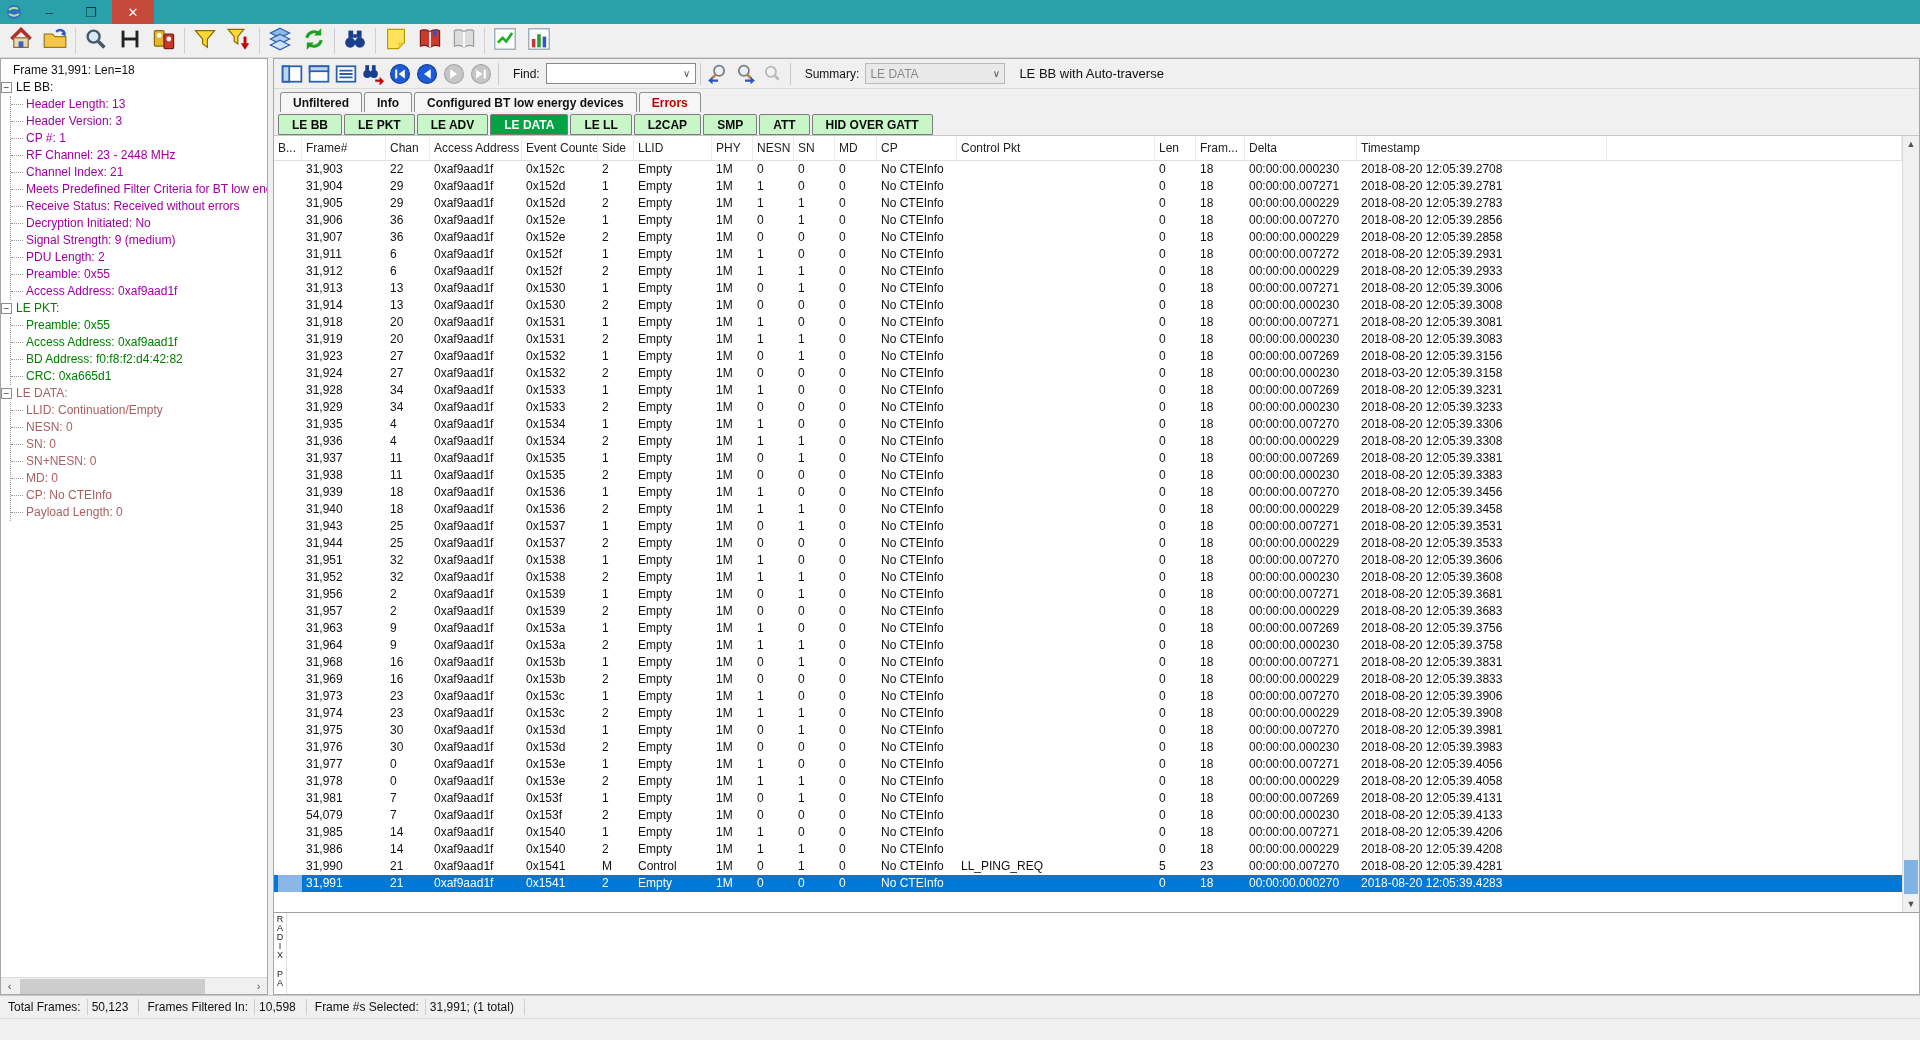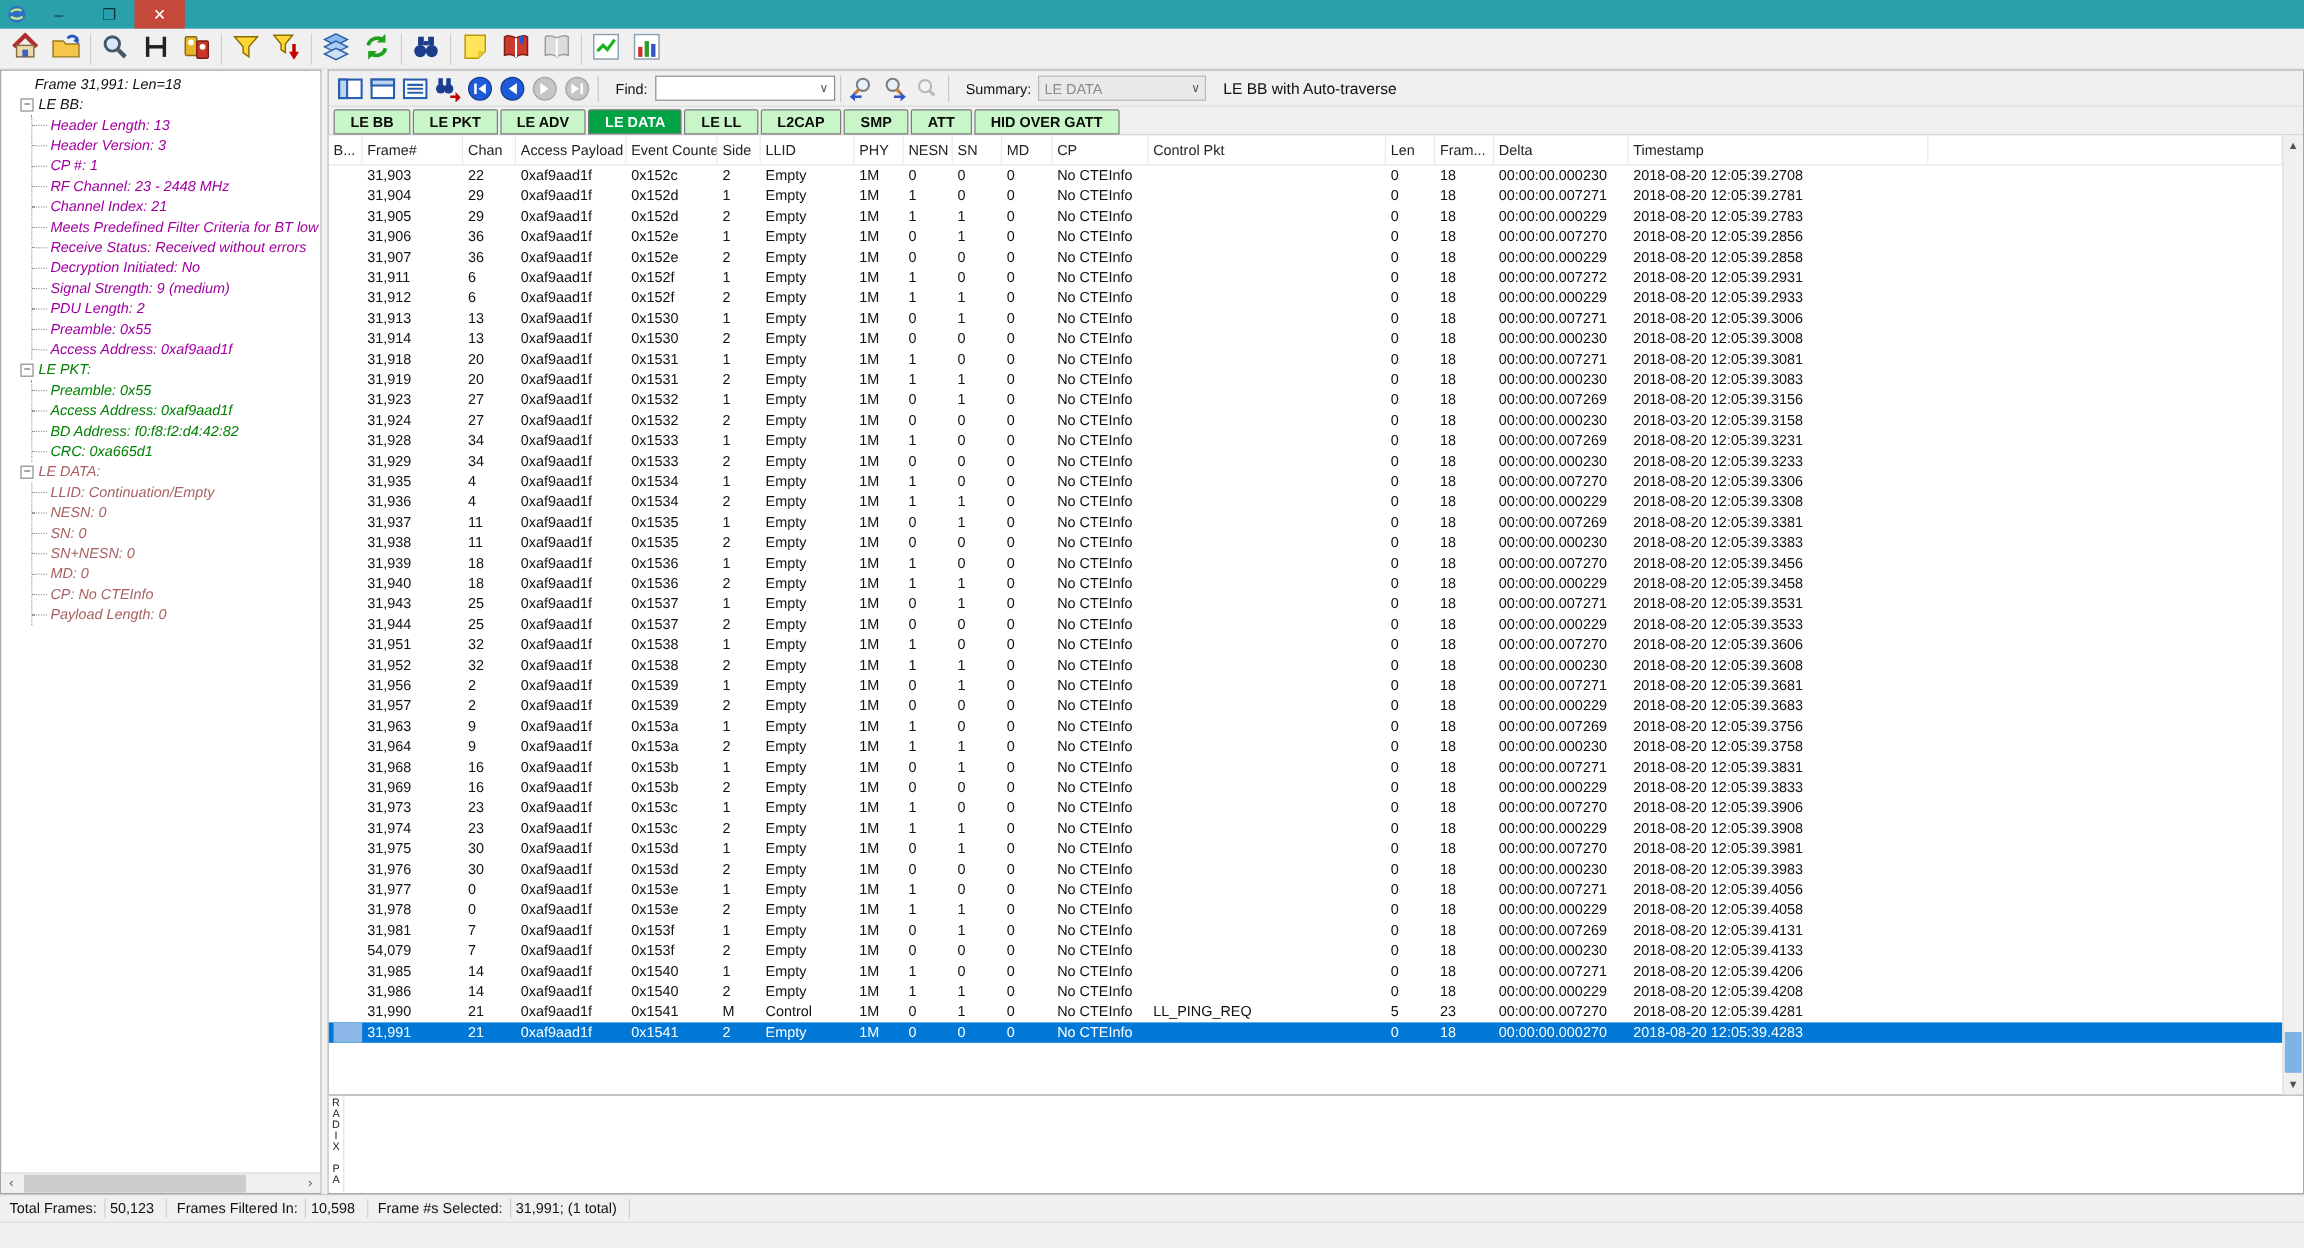--- a/index.html
+++ b/index.html
@@ -23,21 +23,21 @@
   .toolbar { height:34px; background:#f0f0f0; display:flex; align-items:center; padding-left:4px; border-bottom:1px solid #d8d8d8; flex:0 0 auto;}
   .tbtn { width:34px; height:30px; display:flex; align-items:center; justify-content:center; }
   .tbtn svg { width:24px; height:24px; }
   .tsep { width:1px; height:26px; background:#cfcfcf; margin:0 3px; }
 
   
   .mainrow { flex:1 1 auto; display:flex; min-height:0; }
 
   
   .leftpanel { width:268px; background:#fff; border:1px solid #a7a7a7; display:flex; flex-direction:column; overflow:hidden; }
-  .treewrap { flex:1 1 auto; overflow:hidden; padding:3px 0 0 16px; white-space:nowrap;font-style:italic; }
+  .treewrap { flex:1 1 auto; overflow:hidden; padding:3px 0 0 0; white-space:nowrap; }
   .trow { height:17px; line-height:17px; display:flex; align-items:center; white-space:nowrap; }
   .tr-root { padding-left:12px; color:#111; }
   .sect { display:flex; align-items:center; }
   .expbox { width:11px; height:11px; border:1px solid #8c8c8c; background:#fff; display:inline-flex; align-items:center; justify-content:center; font-size:10px; line-height:9px; color:#333; margin-right:4px; flex:0 0 auto;}
   .kids { margin-left:9px; border-left:1px dotted #9a9a9a; }
   .kid { padding-left:0; }
   .kid .stub { display:inline-block; width:12px; border-top:1px dotted #9a9a9a; margin-right:3px; flex:0 0 auto;}
   .c-bb { color:#a000a0; } .c-pkt { color:#008000; } .c-data { color:#a96060; }
   .hl-black { color:#111; }
   .hscroll { height:17px; flex:0 0 auto; background:#f0f0f0; display:flex; align-items:center; border-top:1px solid #dcdcdc; }
@@ -446,41 +446,47 @@
           </div>
           <div class="fsep"></div>
           <span class="sumlabel">Summary:</span>
           <div class="sumcombo">
             <span class="cval">LE DATA</span>
             <span class="combo-arrow">∨</span>
           </div>
           <span class="sumnote">LE BB with Auto-traverse</span>
         </div>
 
+      <div class="filtertabs" id="filtertabs">
+          <div class="ftab">Unfiltered</div>
+          <div class="ftab">Info</div>
+          <div class="ftab">Configured BT low energy devices</div>
+          <div class="ftab red">Errors</div>
+        </div>
 
       <div class="prototabs" id="prototabs">
           <div class="ptab">LE BB</div>
           <div class="ptab">LE PKT</div>
           <div class="ptab">LE ADV</div>
           <div class="ptab sel">LE DATA</div>
           <div class="ptab">LE LL</div>
           <div class="ptab">L2CAP</div>
           <div class="ptab">SMP</div>
           <div class="ptab">ATT</div>
           <div class="ptab">HID OVER GATT</div>
         </div>
 
       <div class="gridwrap">
         <div class="gridinner">
           <div class="gridcols">
             <div class="ghead" id="ghead">
                 <div class="gc" style="width: 28px;">B...</div>
                 <div class="gc" style="width: 84px;">Frame#</div>
                 <div class="gc" style="width: 44px;">Chan</div>
-                <div class="gc" style="width: 92px;">Access Payload</div>
+                <div class="gc" style="width: 92px;">Access Address</div>
                 <div class="gc" style="width: 76px;">Event Counter</div>
                 <div class="gc" style="width: 36px;">Side</div>
                 <div class="gc" style="width: 78px;">LLID</div>
                 <div class="gc" style="width: 41px;">PHY</div>
                 <div class="gc" style="width: 41px;">NESN</div>
                 <div class="gc" style="width: 41px;">SN</div>
                 <div class="gc" style="width: 42px;">MD</div>
                 <div class="gc" style="width: 80px;">CP</div>
                 <div class="gc" style="width: 198px;">Control Pkt</div>
                 <div class="gc" style="width: 41px;">Len</div>

